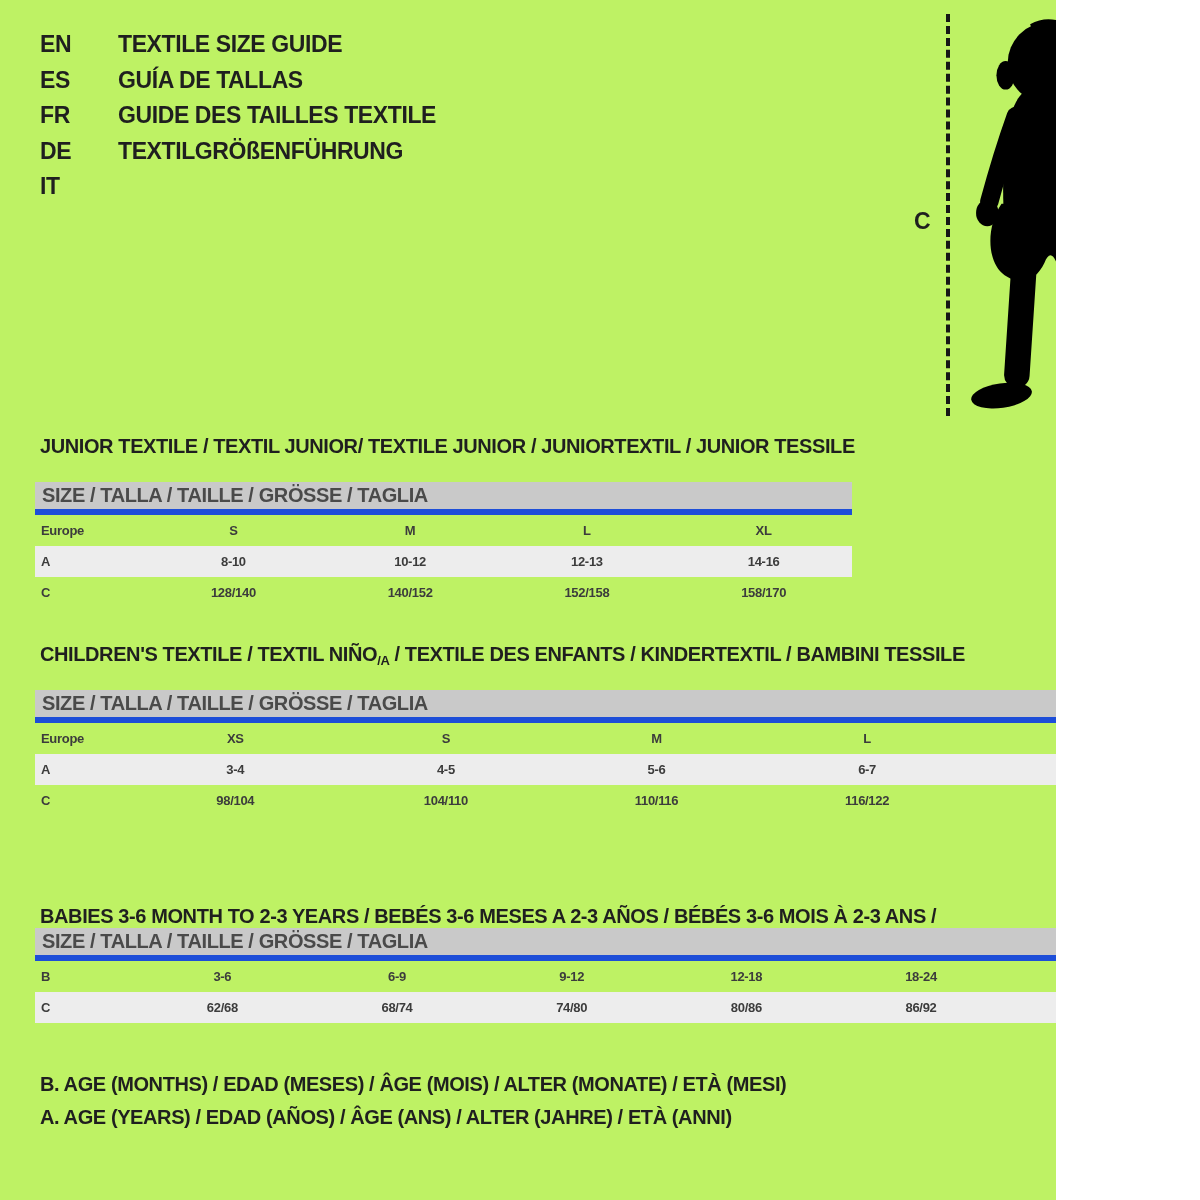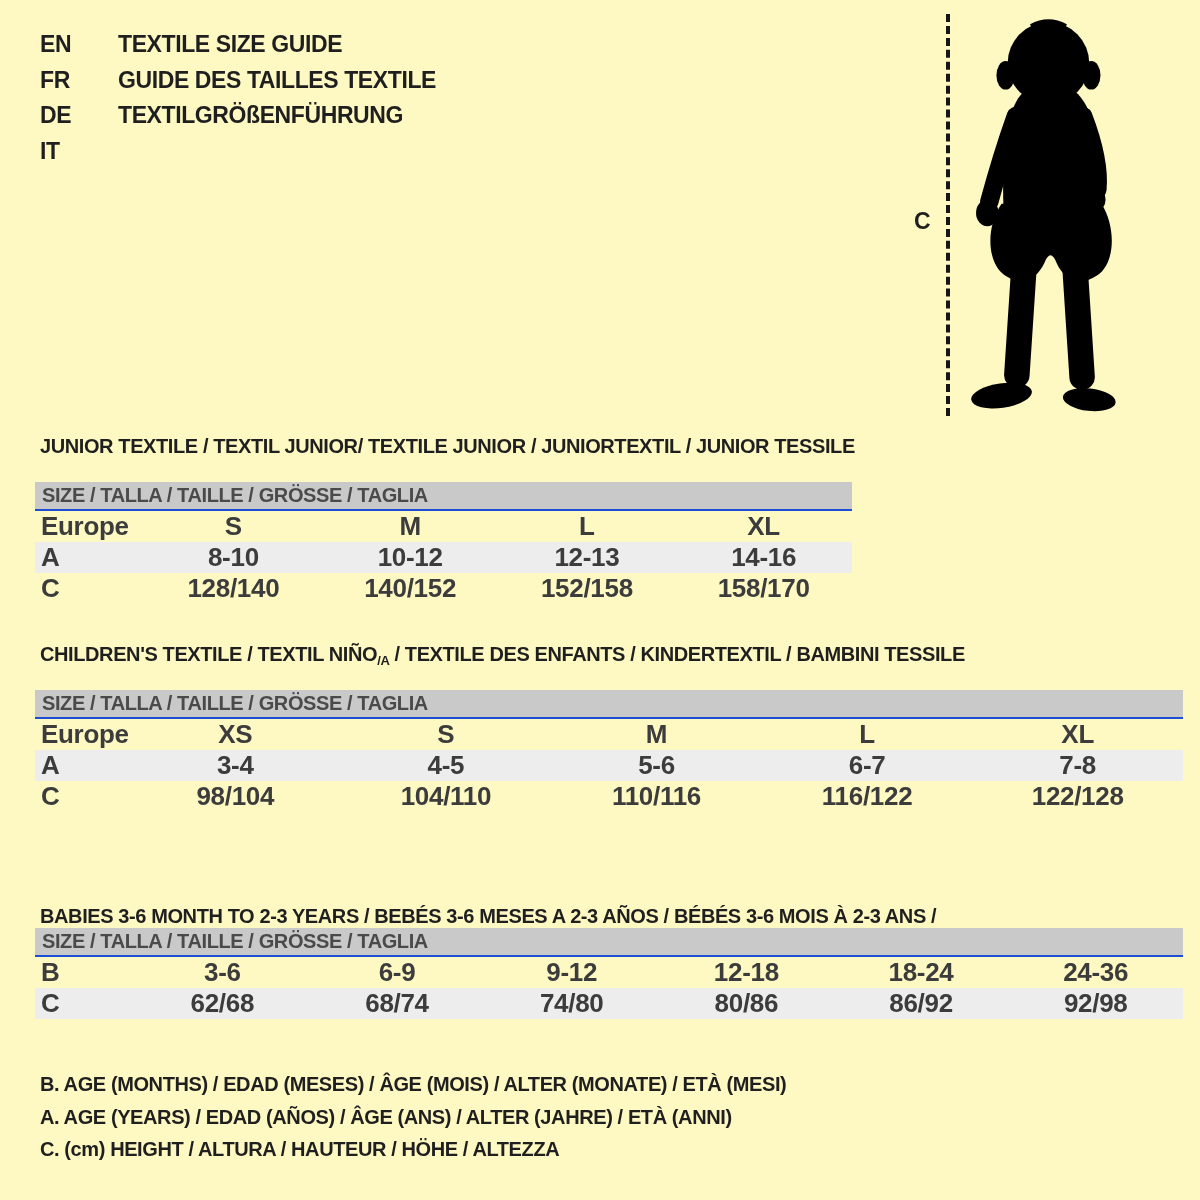--- a/index.html
+++ b/index.html
@@ -3,21 +3,21 @@
 <meta charset="utf-8">
 <style>
   html, body { margin: 0; padding: 0; background: #ffffff; }
   body {
     width: 1200px; height: 1200px;
     font-family: "Liberation Sans", sans-serif;
     font-weight: bold;
     color: #1f1f1f;
     -webkit-font-smoothing: antialiased;
   }
-  .canvas { position: relative; width: 1200px; height: 1200px; overflow: hidden; background: #fef9c3; }
+  .canvas { position: relative; width: 1056px; height: 1200px; overflow: hidden; background: #bef264; }
 
   
   .lang-list { position: absolute; left: 40px; top: 27px; }
   .lang-row { display: flex; align-items: center; height: 35.5px; font-size: 23px; letter-spacing: -0.4px; }
   .lang-code { width: 78px; flex: 0 0 78px; }
   .lang-label { white-space: nowrap; text-align: center; }
 
   
   .height-line { position: absolute; left: 946px; top: 14px; height: 402px; width: 0; border-left: 4px dashed #161616; }
   .measure-c { position: absolute; left: 914px; top: 208px; font-size: 23px; }
@@ -27,23 +27,23 @@
   .sec-title { position: absolute; left: 40px; font-size: 20px; letter-spacing: -0.4px; white-space: nowrap; }
   .sec-title .subscript { font-size: 13px; vertical-align: -4px; }
   .two-line { line-height: 32px; }
 
   
   .size-table { position: absolute; left: 35px; }
   .size-bar {
     background: #c9c9c9; color: #4a4a4a;
     font-size: 20px; letter-spacing: -0.4px;
     height: 27px; line-height: 27px; padding-left: 7px;
-    border-bottom: 2px solid #1d4ed8;
+    border-bottom: 6px solid #1d4ed8;
   }
-  .trow { display: flex; align-items: center; height: 31px; font-size: 26px; letter-spacing: -0.3px; color: #3c3c3c; }
+  .trow { display: flex; align-items: center; height: 31px; font-size: 13px; letter-spacing: -0.3px; color: #3c3c3c; }
   .trow.shaded { background: #ededed; }
   .tlabel { padding-left: 6px; }
   .tcell { text-align: center; }
 
   .t-junior { width: 817px; }
   .t-junior .tlabel { flex: 0 0 104px; }
   .t-junior .tcell { flex: 1 1 0; }
 
   .t-children { width: 1148px; }
   .t-children .tlabel { flex: 0 0 89px; }
@@ -58,20 +58,24 @@
 </style>
 </head>
 <body>
 
 <div class="canvas">
 
   <div class="lang-list">
     <div class="lang-row">
       <span class="lang-code">EN</span>
       <span class="lang-label">TEXTILE SIZE GUIDE</span>
+    </div>
+    <div class="lang-row">
+      <span class="lang-code">ES</span>
+      <span class="lang-label">GUÍA DE TALLAS</span>
     </div>
     <div class="lang-row">
       <span class="lang-code">FR</span>
       <span class="lang-label">GUIDE DES TAILLES TEXTILE</span>
     </div>
     <div class="lang-row">
       <span class="lang-code">DE</span>
       <span class="lang-label">TEXTILGRÖßENFÜHRUNG</span>
     </div>
     <div class="lang-row">
@@ -184,16 +188,15 @@
       <span class="tcell">74/80</span>
       <span class="tcell">80/86</span>
       <span class="tcell">86/92</span>
       <span class="tcell">92/98</span>
     </div>
   </div>
 
   <div class="legend">
     <div>B. AGE (MONTHS) / EDAD (MESES) / ÂGE (MOIS) / ALTER (MONATE) / ETÀ (MESI)</div>
     <div>A. AGE (YEARS) / EDAD (AÑOS) / ÂGE (ANS) / ALTER (JAHRE) / ETÀ (ANNI)</div>
-    <div>C. (cm) HEIGHT / ALTURA / HAUTEUR / HÖHE / ALTEZZA</div>
   </div>
 
 </div>
 
 </body></html>

